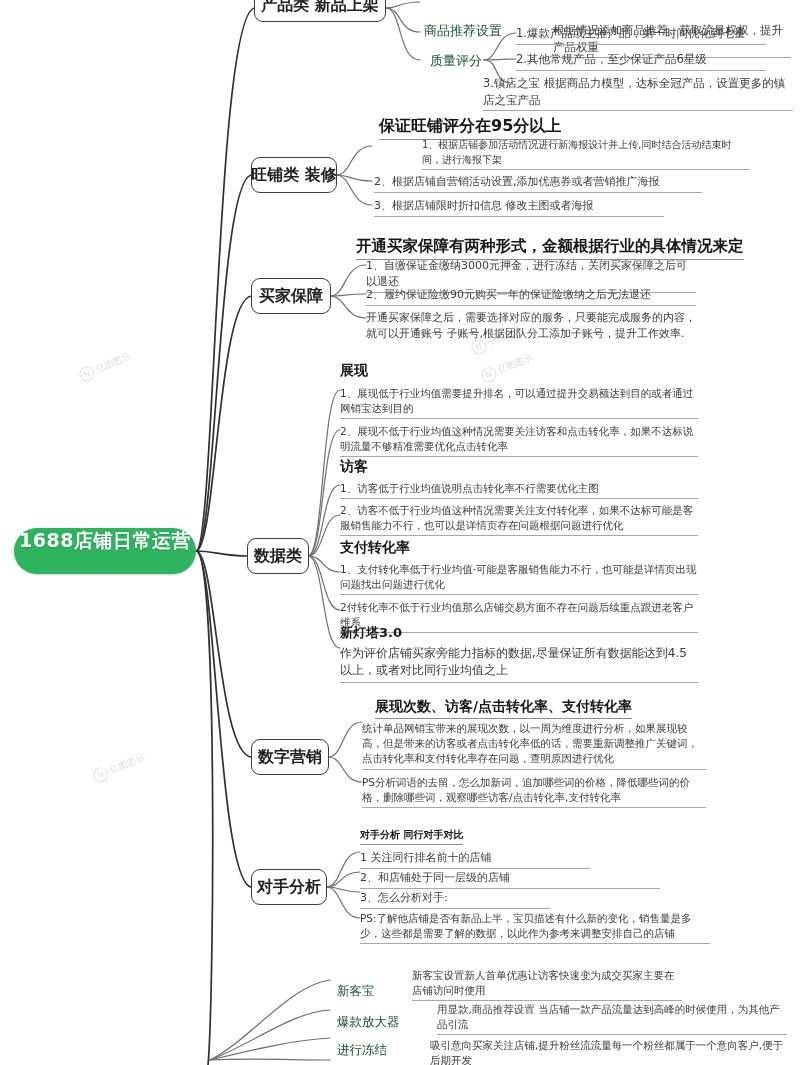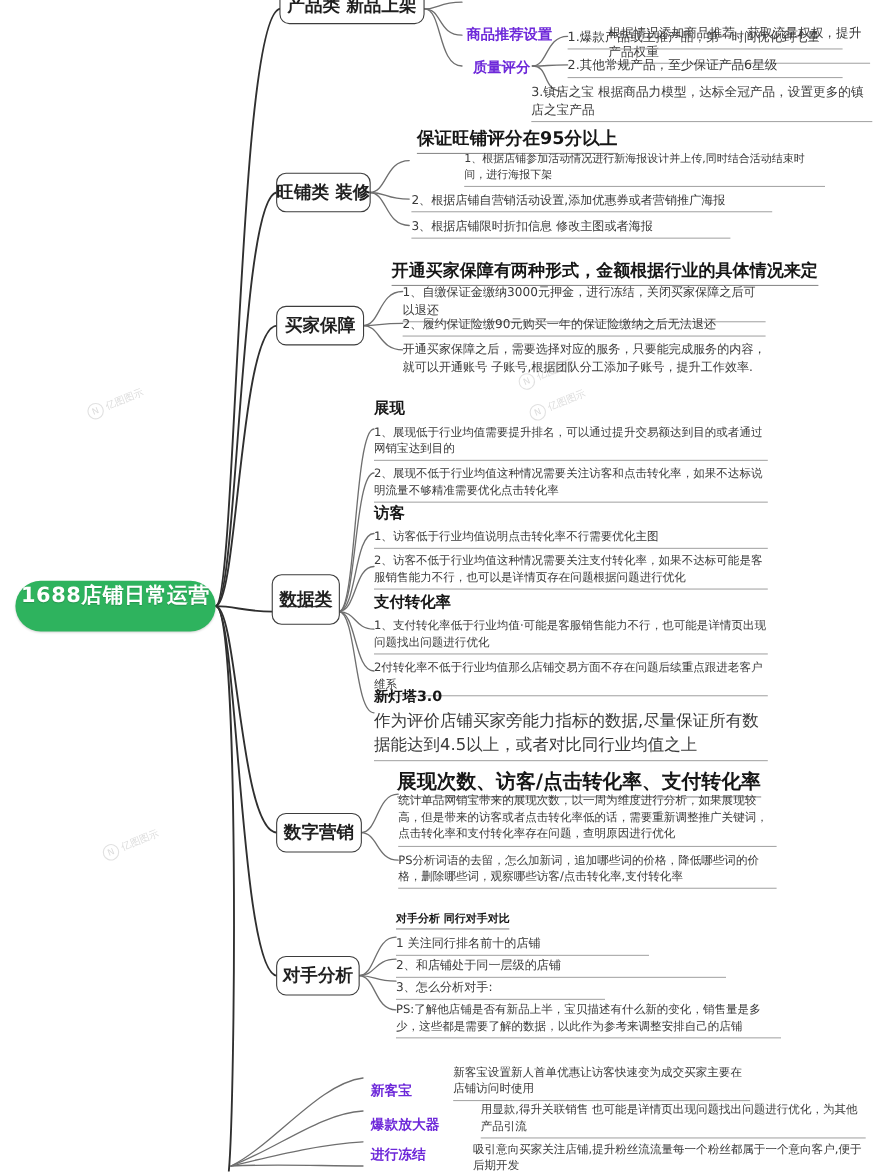--- a/index.html
+++ b/index.html
@@ -80,23 +80,23 @@
     color: #161616;
     border-bottom: 1.3px solid #8d8d8d;
     padding-bottom: 2px;
     white-space: nowrap;
   }
 
   
   .row-label {
     position: absolute;
     z-index: 4;
-    font-weight: bold;
+    font-weight: normal;
     font-size: 12px;
-    color: #6d28d9;
+    color: #14532d;
     white-space: nowrap;
   }
 
   
   .leaf {
     position: absolute;
     z-index: 4;
     color: #3a3a3a;
     border-bottom: 1px solid #a8a8a8;
     padding-bottom: 2px;
@@ -196,21 +196,21 @@
   </div>
 
   <div class="branch-node" style="left:251px; top:157px; width:86px; height:36px;">
     <span class="branch-label">旺铺类 装修</span>
   </div>
 
   <div class="branch-node" style="left:251px; top:278px; width:80px; height:36px;">
     <span class="branch-label">买家保障</span>
   </div>
 
-  <div class="branch-node" style="left:247px; top:522px; width:62px; height:46px;text-decoration:underline;">
+  <div class="branch-node" style="left:247px; top:538px; width:62px; height:36px;">
     <span class="branch-label">数据类</span>
   </div>
 
   <div class="branch-node" style="left:251px; top:739px; width:78px; height:36px;">
     <span class="branch-label">数字营销</span>
   </div>
 
   <div class="branch-node" style="left:251px; top:869px; width:76px; height:36px;">
     <span class="branch-label">对手分析</span>
   </div>
@@ -241,37 +241,37 @@
 
   <div class="topic-heading" style="left:340px; top:458px; font-size:14px; border-bottom:none;">访客</div>
   <div class="leaf" style="left:340px; top:481px; width:358px; font-size:10.5px;">1、访客低于行业均值说明点击转化率不行需要优化主图</div>
   <div class="leaf" style="left:340px; top:503px; width:358px; font-size:10.5px;">2、访客不低于行业均值这种情况需要关注支付转化率，如果不达标可能是客服销售能力不行，也可以是详情页存在问题根据问题进行优化</div>
 
   <div class="topic-heading" style="left:340px; top:539px; font-size:14px; border-bottom:none;">支付转化率</div>
   <div class="leaf" style="left:340px; top:562px; width:358px; font-size:10.5px;">1、支付转化率低于行业均值·可能是客服销售能力不行，也可能是详情页出现问题找出问题进行优化</div>
   <div class="leaf" style="left:340px; top:600px; width:358px; font-size:10.5px;">2付转化率不低于行业均值那么店铺交易方面不存在问题后续重点跟进老客户维系</div>
 
   <div class="topic-heading" style="left:340px; top:624px; font-size:13px; border-bottom:none;">新灯塔3.0</div>
-  <div class="leaf" style="left:340px; top:645px; width:358px; font-size:15px;">作为评价店铺买家旁能力指标的数据,尽量保证所有数据能达到4.5以上，或者对比同行业均值之上</div>
-
-  <div class="topic-heading" style="left:361px; top:698px; font-size:18px;">展现次数、访客/点击转化率、支付转化率</div>
+  <div class="leaf" style="left:340px; top:645px; width:358px; font-size:12px;">作为评价店铺买家旁能力指标的数据,尽量保证所有数据能达到4.5以上，或者对比同行业均值之上</div>
+
+  <div class="topic-heading" style="left:375px; top:698px; font-size:14px;">展现次数、访客/点击转化率、支付转化率</div>
   <div class="leaf" style="left:362px; top:775px; width:344px; font-size:10.5px;">PS分析词语的去留，怎么加新词，追加哪些词的价格，降低哪些词的价格，删除哪些词，观察哪些访客/点击转化率,支付转化率</div>
   <div class="leaf" style="left:362px; top:721px; width:344px; font-size:10.5px;">统计单品网销宝带来的展现次数，以一周为维度进行分析，如果展现较高，但是带来的访客或者点击转化率低的话，需要重新调整推广关键词，点击转化率和支付转化率存在问题，查明原因进行优化</div>
 
   <div class="topic-heading" style="left:360px; top:828px; font-size:10px;">对手分析 同行对手对比</div>
   <div class="leaf" style="left:360px; top:850px; width:230px; font-size:11px;">1 关注同行排名前十的店铺</div>
   <div class="leaf" style="left:360px; top:870px; width:300px; font-size:11px;">2、和店铺处于同一层级的店铺</div>
   <div class="leaf" style="left:360px; top:890px; width:190px; font-size:11px;">3、怎么分析对手:</div>
   <div class="leaf" style="left:360px; top:911px; width:350px; font-size:10.5px;">PS:了解他店铺是否有新品上半，宝贝描述有什么新的变化，销售量是多少，这些都是需要了解的数据，以此作为参考来调整安排自己的店铺</div>
 
   <div class="row-label" style="left:337px; top:983px; font-size:12.5px;">新客宝</div>
   <div class="leaf" style="left:412px; top:968px; width:270px; font-size:10.5px;">新客宝设置新人首单优惠让访客快速变为成交买家主要在店铺访问时使用</div>
 
   <div class="row-label" style="left:337px; top:1014px; font-size:12.5px;">爆款放大器</div>
-  <div class="leaf" style="left:437px; top:1002px; width:350px; font-size:10.5px;">用显款,得升关联销售 也可能是详情页出现问题找出问题进行优化，为其他产品引流</div>
+  <div class="leaf" style="left:437px; top:1002px; width:350px; font-size:10.5px;">用显款,商品推荐设置 当店铺一款产品流量达到高峰的时候使用，为其他产品引流</div>
 
   <div class="row-label" style="left:337px; top:1042px; font-size:12.5px;">进行冻结</div>
   <div class="leaf" style="left:430px; top:1038px; width:360px; font-size:10.5px;">吸引意向买家关注店铺,提升粉丝流流量每一个粉丝都属于一个意向客户,便于后期开发</div>
 
   <div class="watermark" style="left:78px; top:359px; transform:rotate(-22deg);">
     <span class="wm-mark">N</span><span class="wm-text">亿图图示</span>
   </div>
   <div class="watermark" style="left:480px; top:360px; transform:rotate(-22deg);">
     <span class="wm-mark">N</span><span class="wm-text">亿图图示</span>
   </div>

